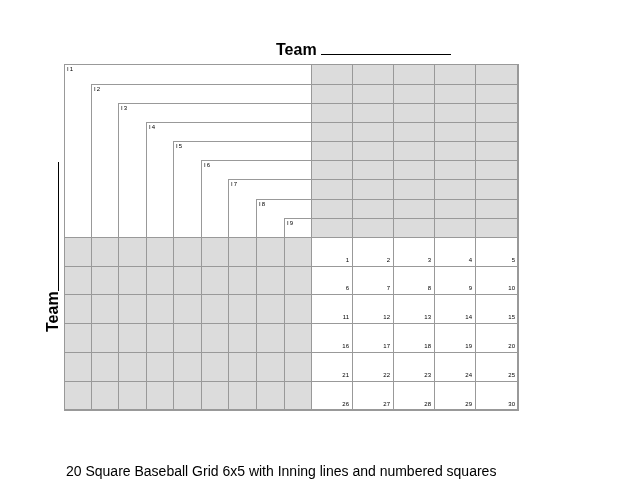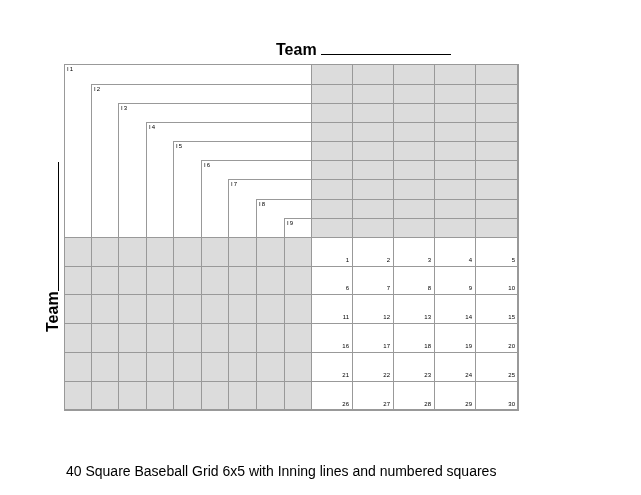--- a/index.html
+++ b/index.html
@@ -241,13 +241,13 @@
     </div>
     <div class="cell white" style="left: 434px; top: 380.5px; width: 42px; height: 30.5px;">
       <span class="num">29</span>
     </div>
     <div class="cell white" style="left: 475px; top: 380.5px; width: 44px; height: 30.5px;">
       <span class="num">30</span>
     </div>
   </div>
 <div class="outer"></div>
 
-<div class="caption">40 Square Baseball Grid 6x5 with Inning lines and numbered squares</div>
+<div class="caption">20 Square Baseball Grid 6x5 with Inning lines and numbered squares</div>
 
 </body></html>

